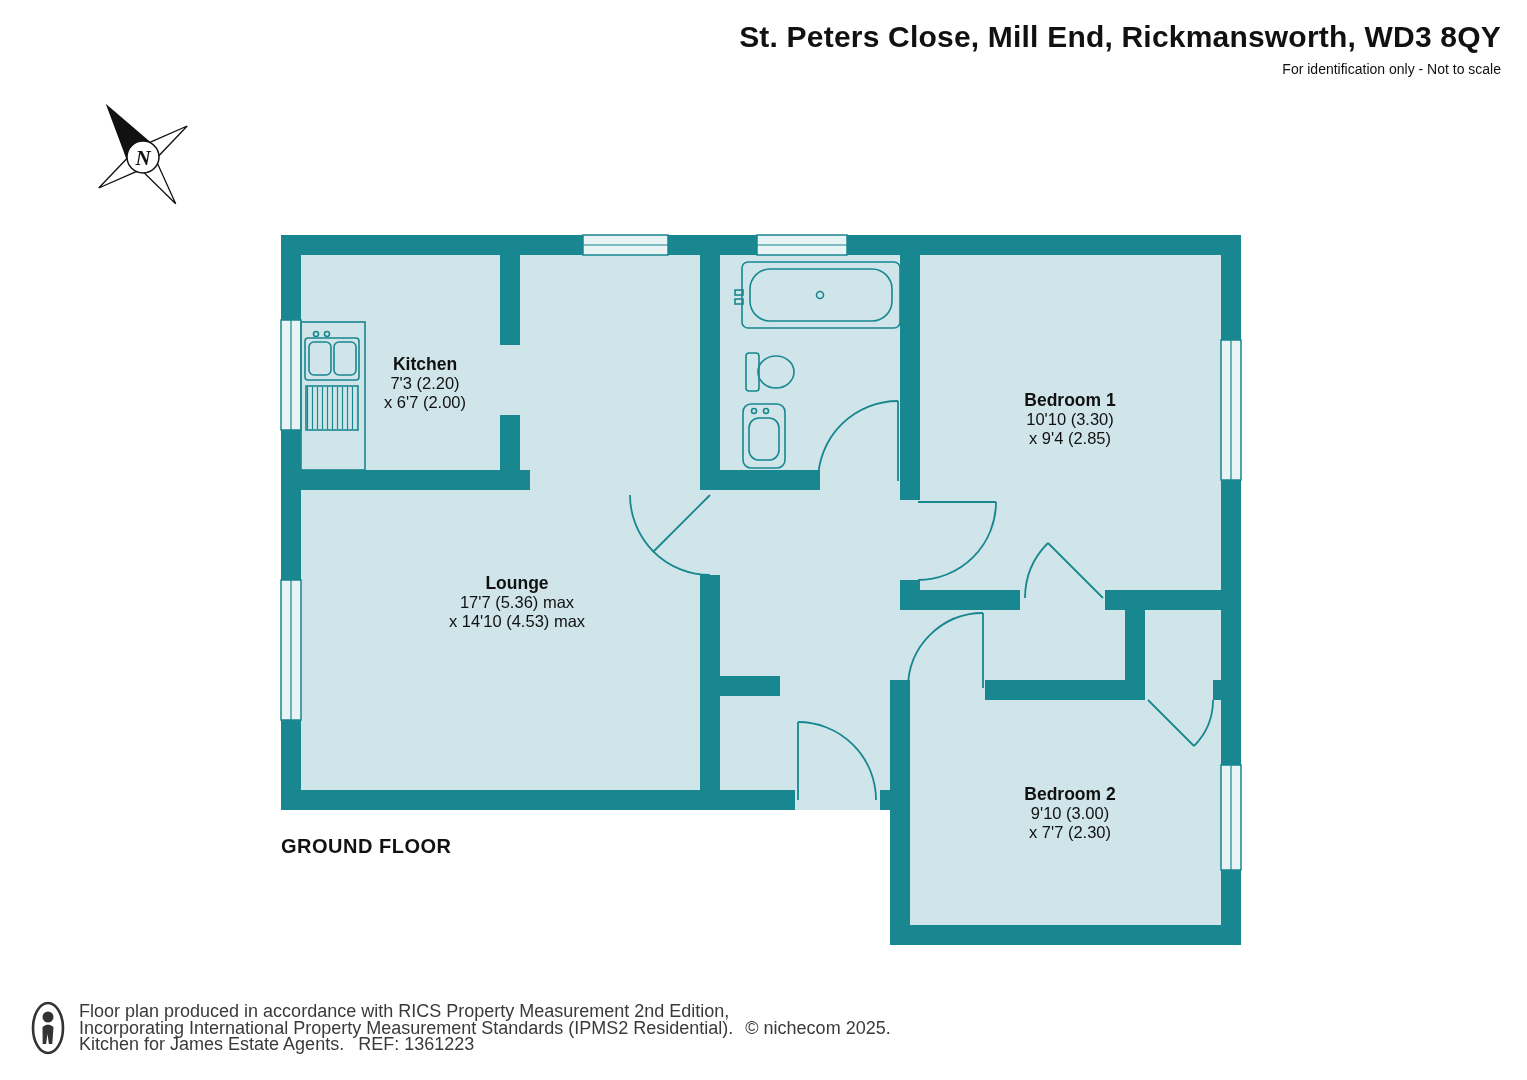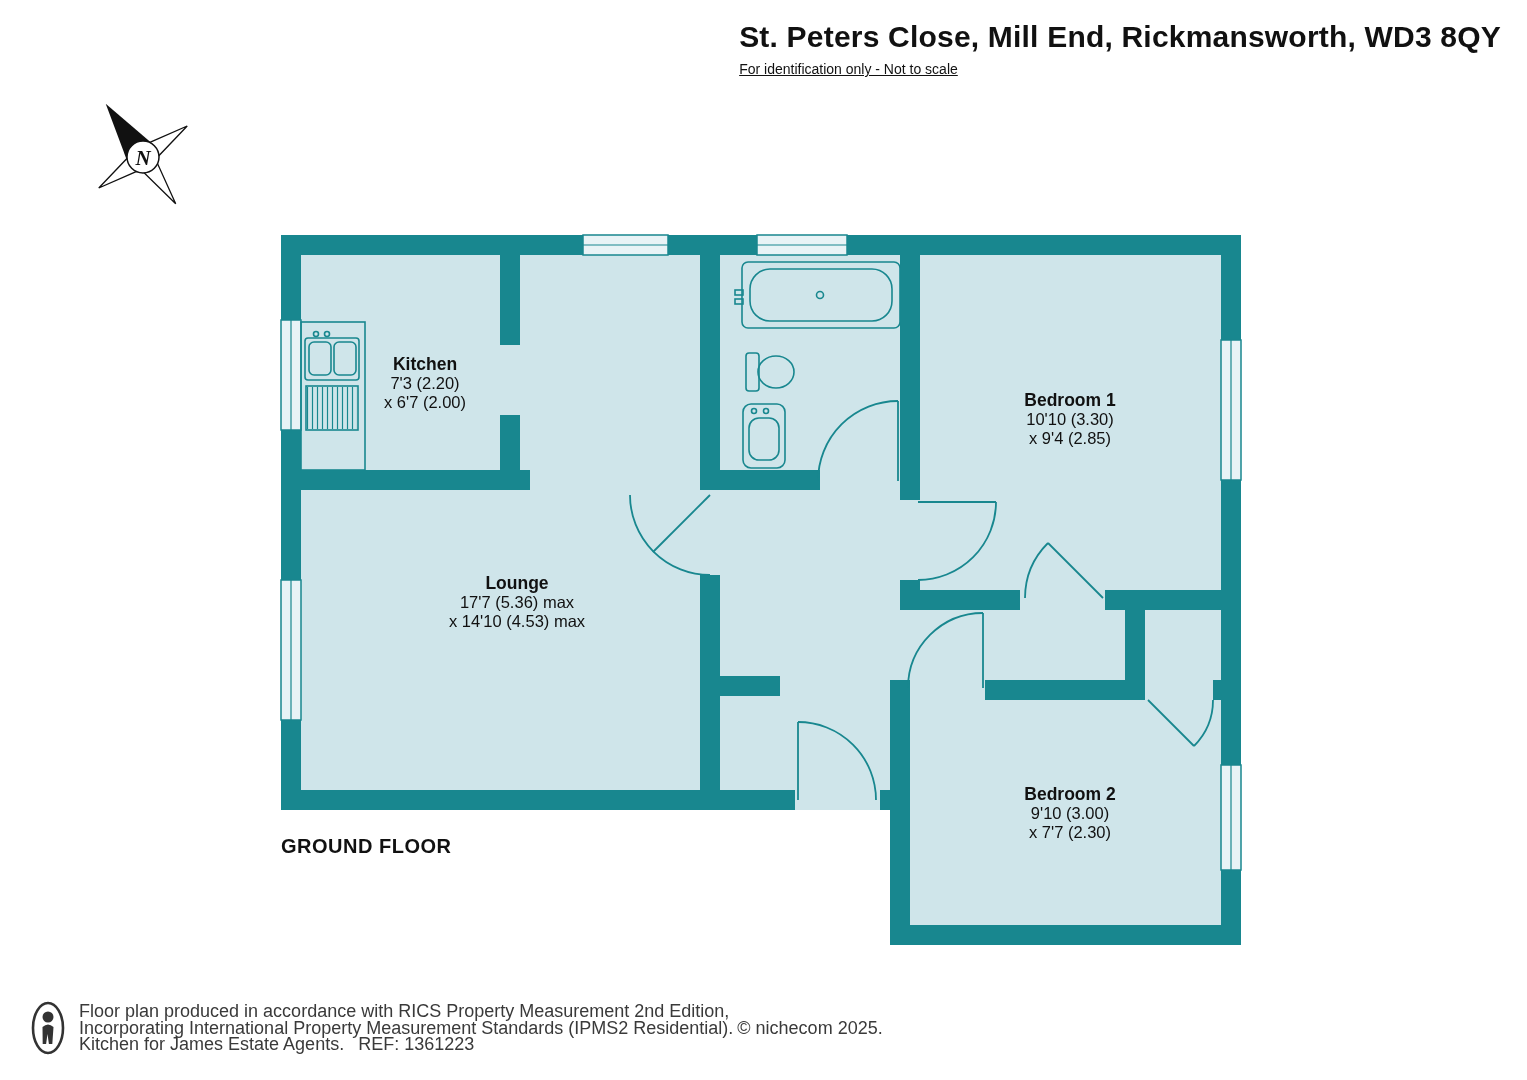--- a/index.html
+++ b/index.html
@@ -1,25 +1,25 @@
 <!DOCTYPE html>
 <html style="--wall: #18878f; --floor: #cfe5ea; --window: #e8f3f6; --text: #111111;"><head>
 <meta charset="utf-8">
 <style>
   html,body{margin:0;padding:0;background:#fff;}
   body{width:1527px;height:1080px;position:relative;overflow:hidden;
        font-family:"Liberation Sans",sans-serif;color:var(--text,#111);}
   .stage{position:absolute;left:0;top:0;}
-  .header{position:absolute;top:20px;right:26px;}
+  .header{position:absolute;top:20px;right:26px;text-align:right;}
   .title{font-size:30px;font-weight:bold;letter-spacing:.2px;}
   .area{font-size:21px;margin-top:9px;}
-  .disclaimer{font-size:14px;margin-top:7px;text-decoration:underline;}
+  .disclaimer{font-size:14px;margin-top:7px;}
   .footer{position:absolute;left:30px;top:1000px;display:flex;align-items:center;gap:13px;}
   .footer-text{font-size:18px;line-height:16.5px;color:#3a3a3a;}
-  .copyright{margin-left:4px;}
+  .copyright{margin-left:12px;}
   .ref{margin-left:14px;}
   svg text{font-family:"Liberation Sans",sans-serif;fill:#111;}
   .room-name{font-size:17.5px;font-weight:bold;}
   .room-dim{font-size:16.5px;}
   .floor-label{font-size:20px;font-weight:bold;letter-spacing:.5px;}
   .wall{fill:var(--wall,#18878f);}
   .floorfill{fill:var(--floor,#cfe5ea);}
   .win-rect{fill:var(--window,#e8f3f6);stroke:var(--wall,#18878f);stroke-width:1.5;}
   .win-line{stroke:var(--wall,#18878f);stroke-width:1.2;}
   .fx{fill:none;stroke:var(--wall,#18878f);stroke-width:1.6;}

